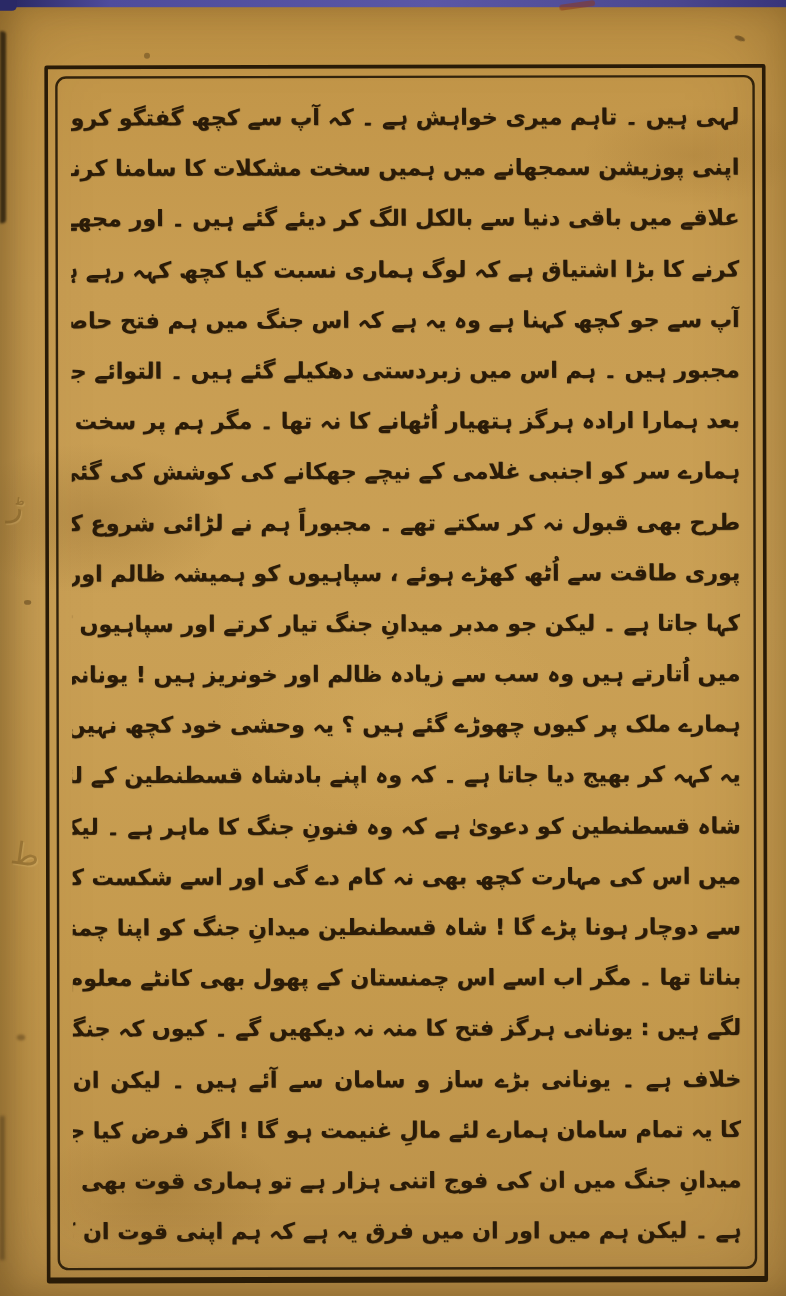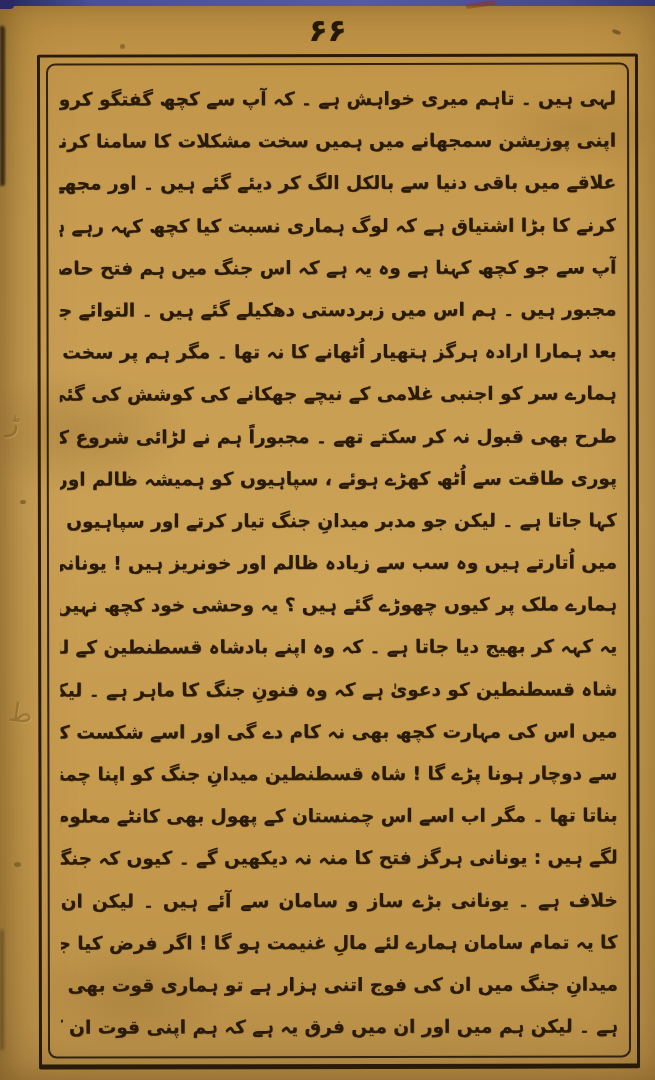--- a/index.html
+++ b/index.html
@@ -91,21 +91,20 @@
   .smudge-d{left:14px;top:862px;width:7px;height:5px;background:rgba(70,48,18,.4);filter:blur(.7px);}
 </style>
 </head>
 <body>
 
 <div class="screen">
 
   <div class="spine-strip"></div>
   <div class="spine-notch"></div>
 
-  <div class="folio">۶۶</div>
 
   <div class="smudge smudge-red"></div>
   <div class="smudge smudge-a"></div>
   <div class="smudge smudge-b"></div>
   <div class="smudge smudge-c"></div>
   <div class="smudge smudge-d"></div>
 
   <div class="edge-sliver"></div>
   <div class="edge-sliver-b"></div>
 

